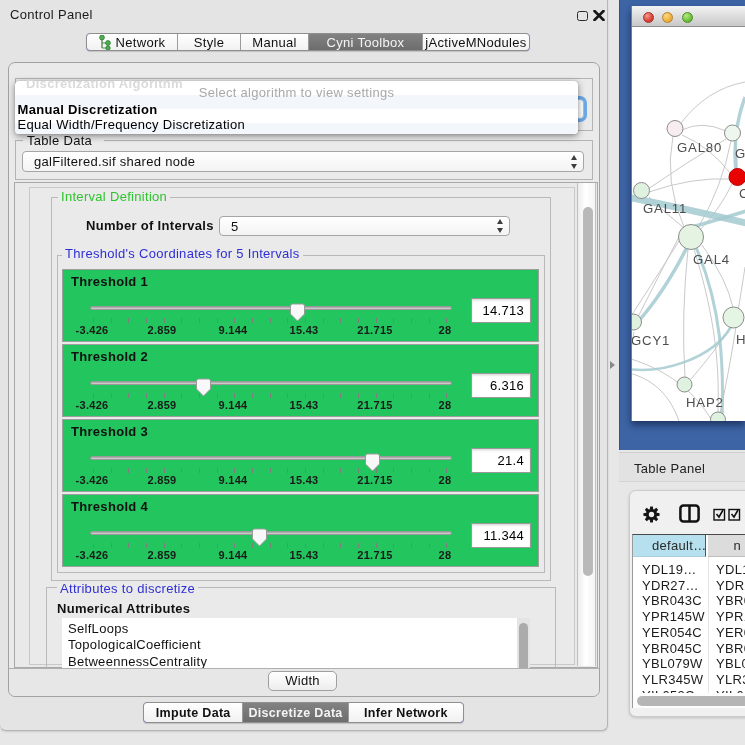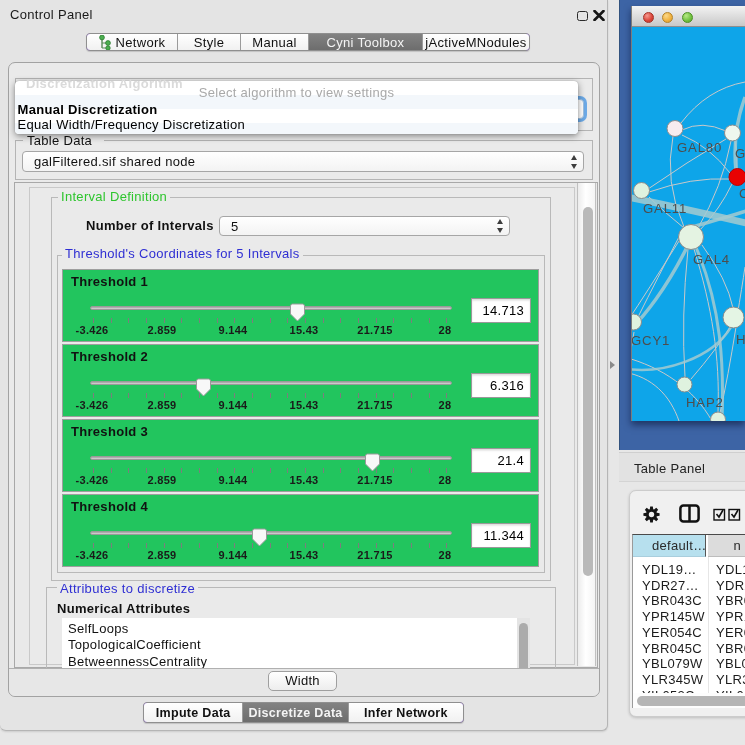--- a/index.html
+++ b/index.html
@@ -90,21 +90,21 @@
   
   #attrlist { left:47px; top:435px; width:456px; height:50px; background:#fff; font-size:13px; color:#111; }
   #attrsb { left:502px; top:435px; width:13px; height:50px; background:#e4e4e4; }
   #attrsbt { left:2px; top:5px; width:9px; height:60px; background:#ababab; border-radius:5px; }
   #applybtn { left:268px; top:671px; width:69px; height:20px; background:linear-gradient(#ffffff,#ededed);
               border:1px solid #9f9f9f; border-radius:5px; font-size:13px; color:#111;
               text-align:center; line-height:18px; z-index:5;}
 
   
   #bluebg { left:619px; top:0; width:126px; height:450px; background:#3d64a5; border-left:1px solid #32537f; }
-  #netwin { left:631px; top:6px; width:114px; height:415px; background:#0ea5e9;
+  #netwin { left:631px; top:6px; width:114px; height:415px; background:#ffffff;
             border-left:1px solid #7c7c7c; box-shadow:0 4px 7px rgba(5,15,45,0.55); }
   #nettitle { left:0; top:0; width:100%; height:21px;
               background:linear-gradient(#f3f3f3,#c8c8c8); border-bottom:1px solid #8e8e8e; }
   .tl { position:absolute; top:5.5px; width:11px; height:11px; border-radius:50%; }
   #netbody { left:0; top:21px; width:114px; height:394px; overflow:hidden; }
 
   #tpbar { left:619px; top:452px; width:126px; height:30px; background:#e2e2e2;
            border-top:1px solid #cfcfcf; border-bottom:1px solid #d4d4d4; }
   #tptxt { left:15px; top:8px; font-size:13px; color:#222; }
 

